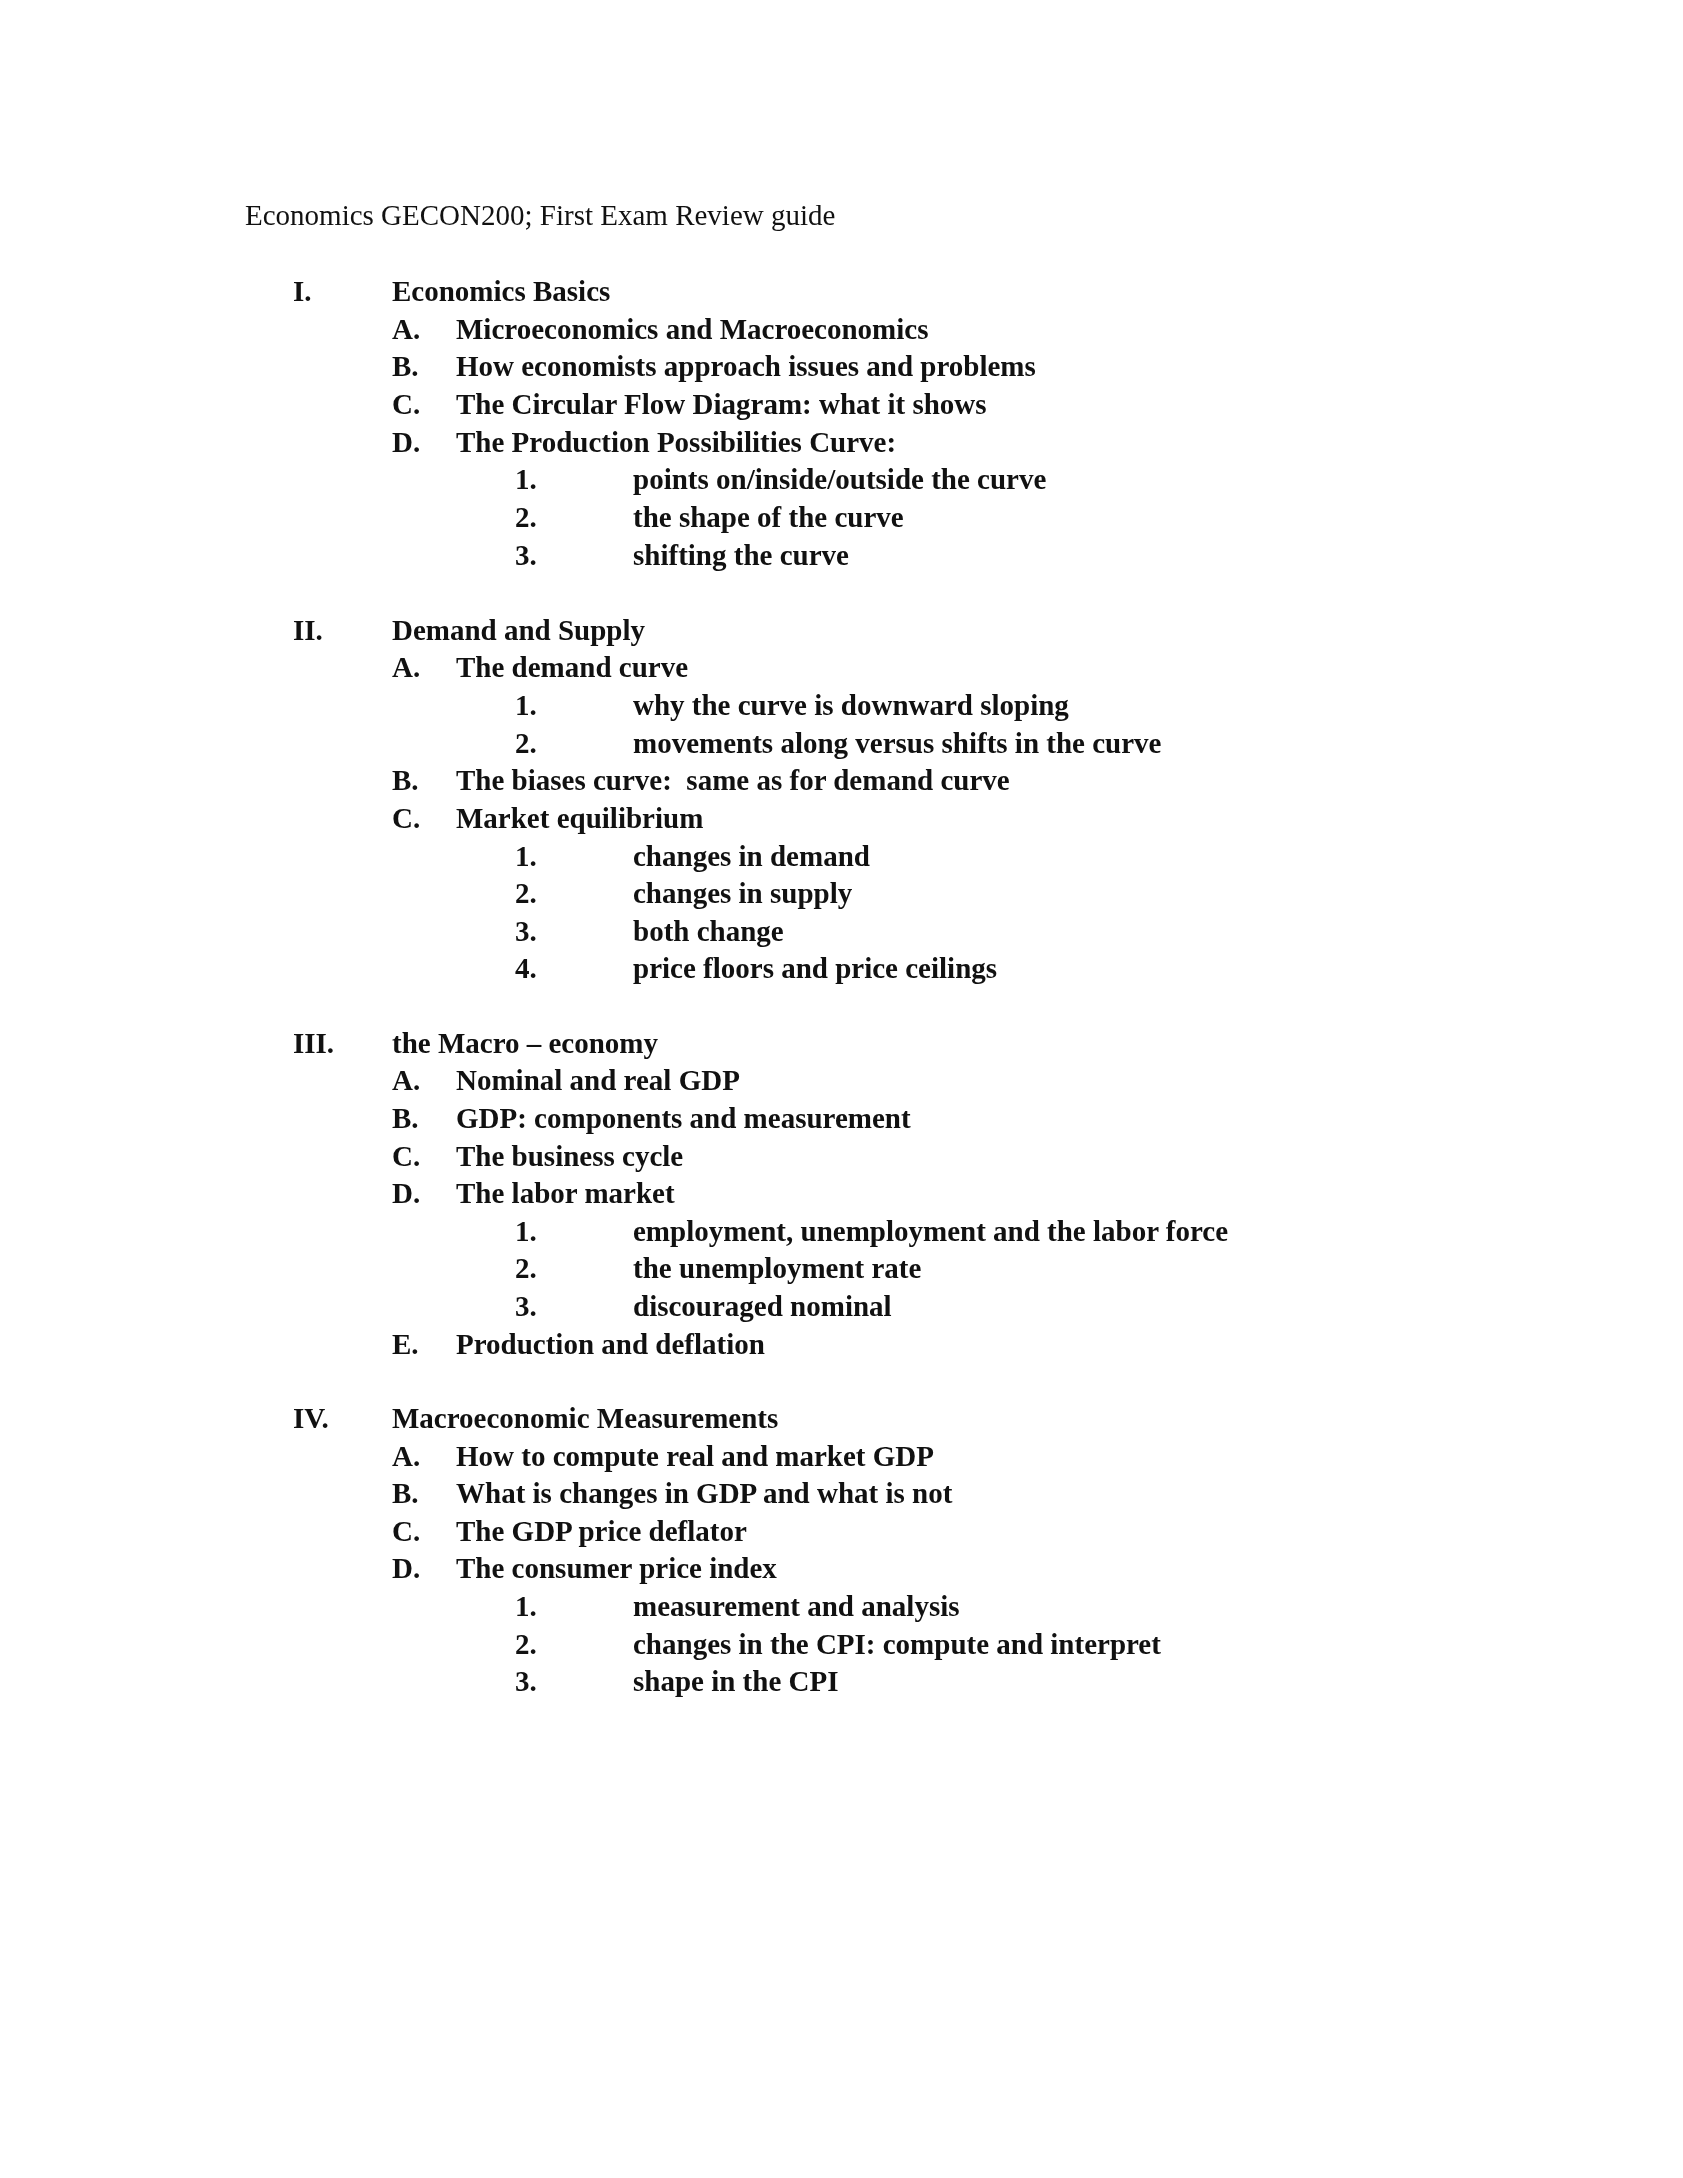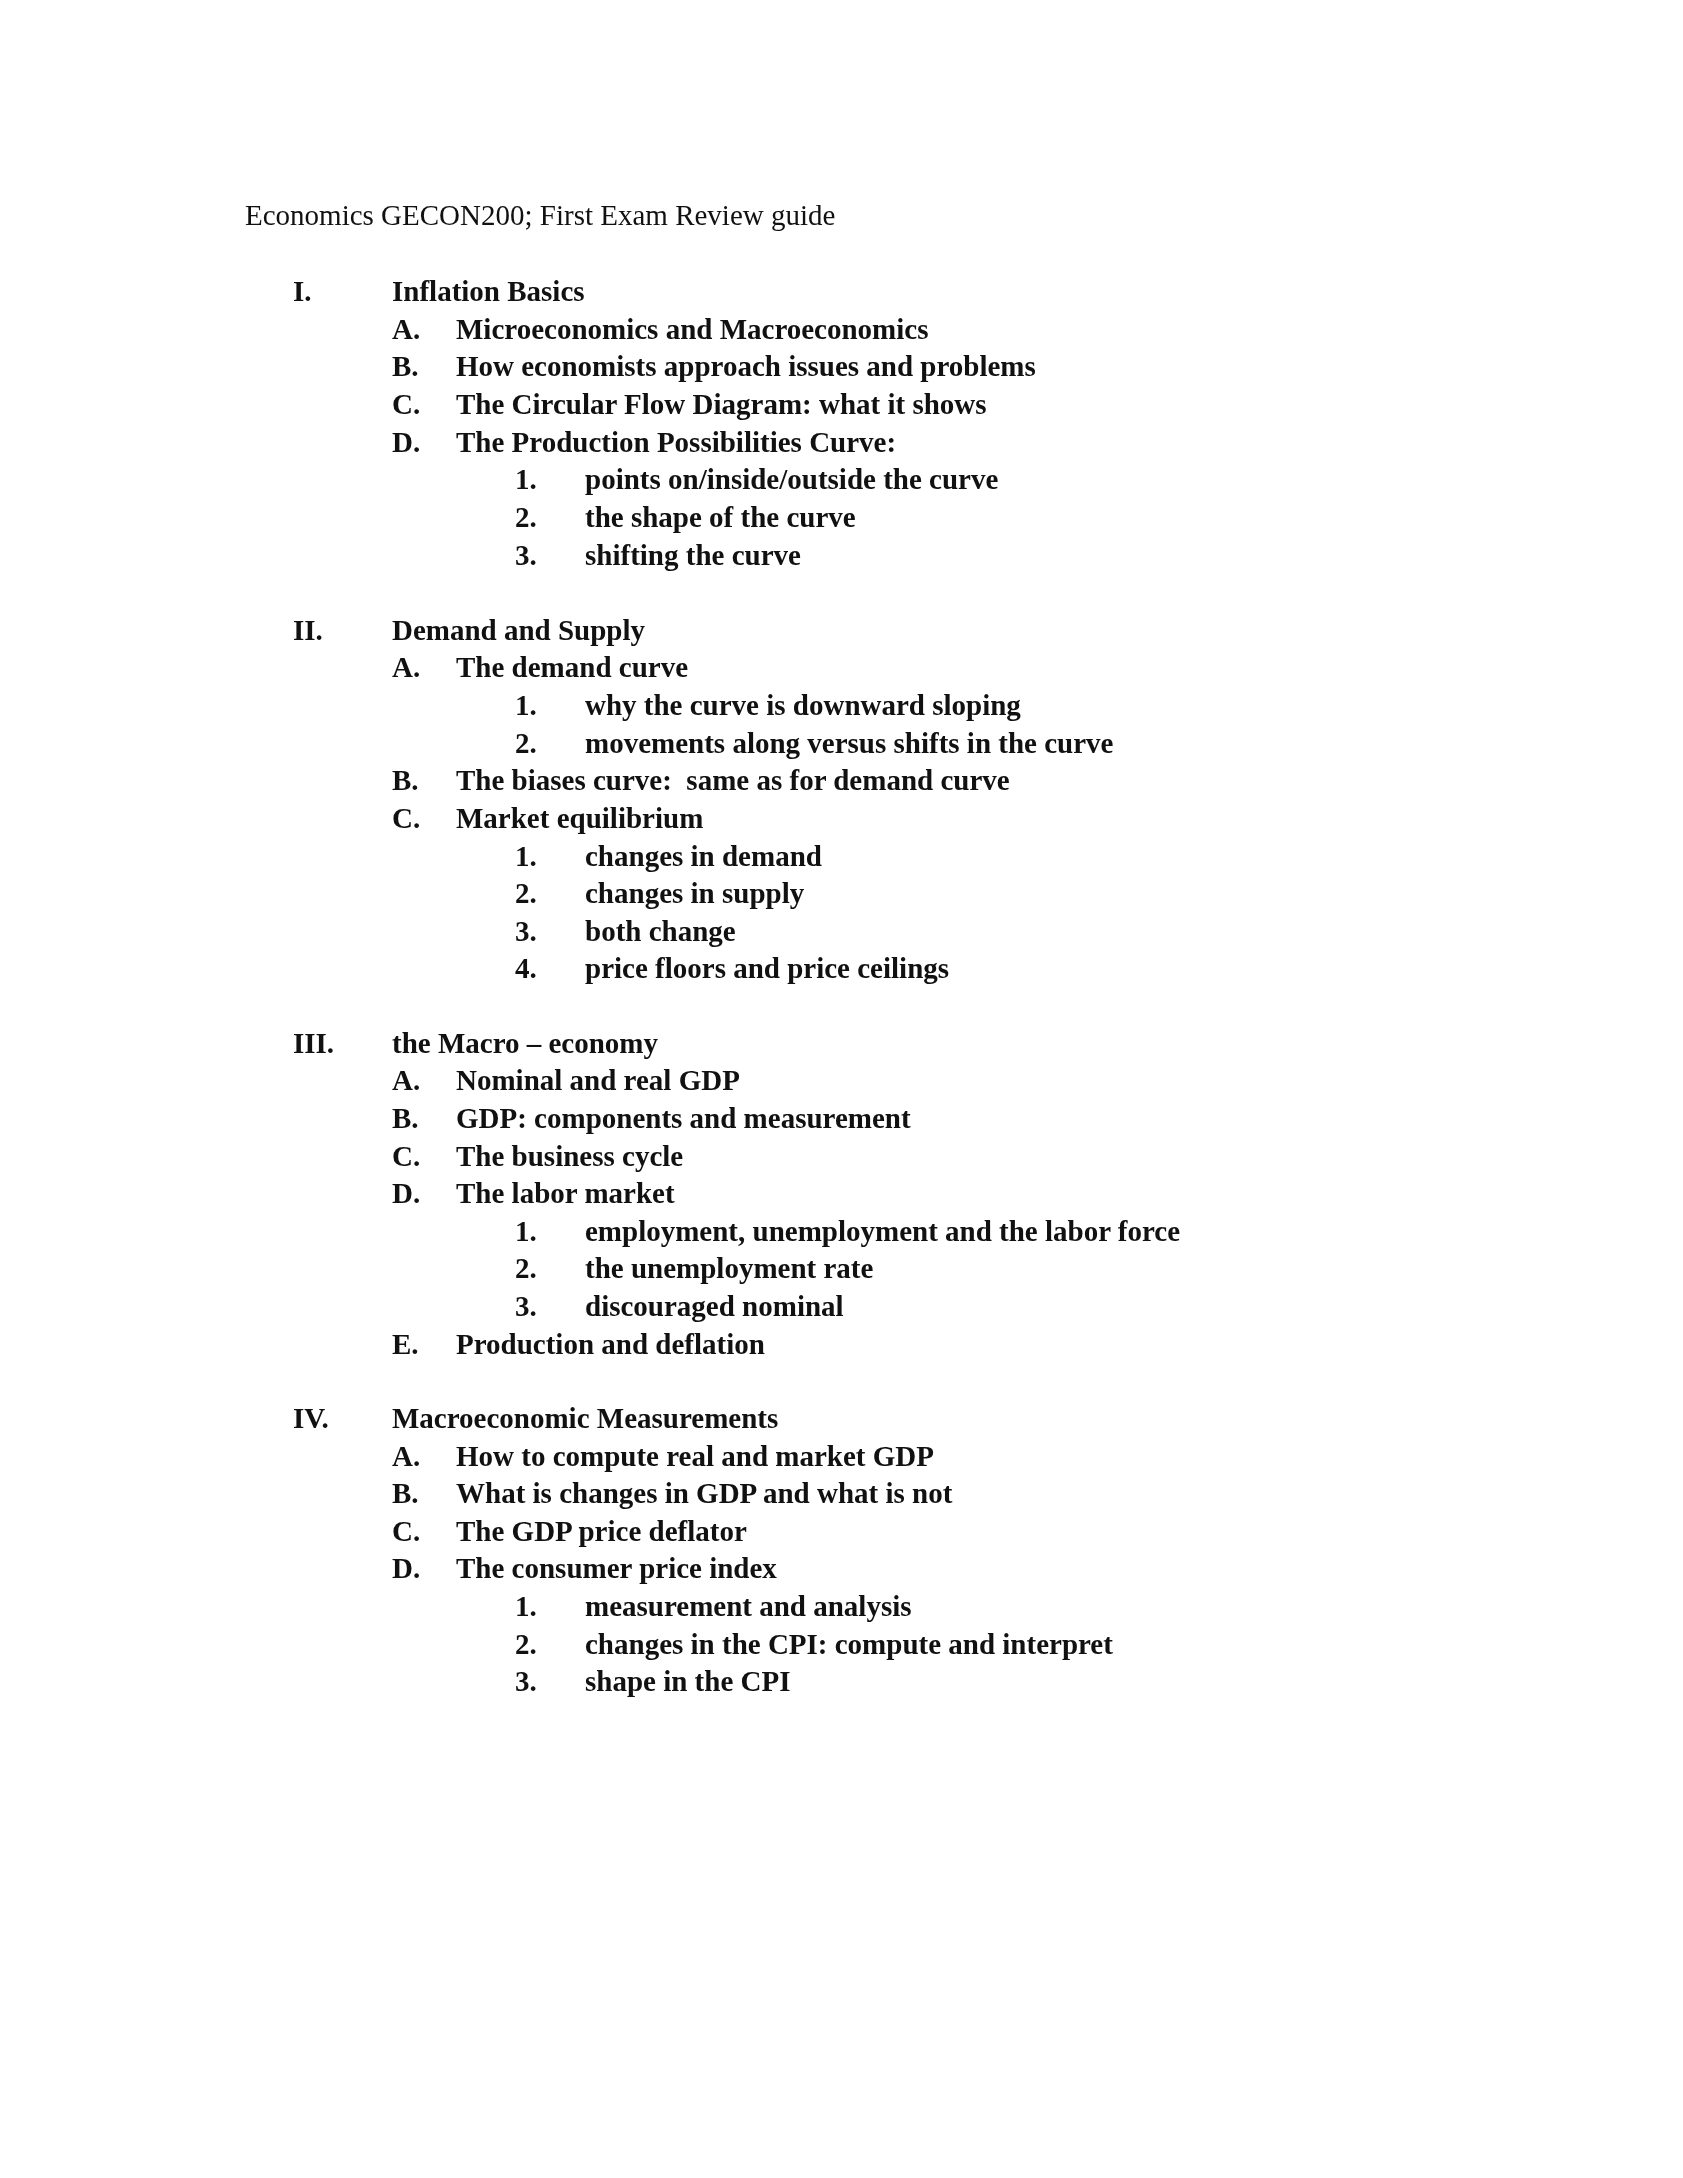--- a/index.html
+++ b/index.html
@@ -6,31 +6,31 @@
   body { width:1683px; height:2178px; position:relative; overflow:hidden;
          font-family:"Liberation Serif", "DejaVu Serif", serif; color:#111; }
   .line { position:absolute; left:0; height:38px; line-height:38px; font-weight:bold;
           font-size:29px; white-space:nowrap; }
   .title { position:absolute; left:245px; top:196px; font-size:29px; font-weight:normal; line-height:38px; white-space:nowrap; }
   .roman { position:absolute; left:293px; }
   .roman-text { position:absolute; left:392px; }
   .letter { position:absolute; left:392px; }
   .letter-text { position:absolute; left:456px; }
   .num { position:absolute; left:515px; }
-  .num-text { position:absolute; left:585px; }
+  .num-text { position:absolute; left:633px; }
 </style>
 </head>
 <body>
 
 <div class="title">Economics GECON200; First Exam Review guide</div>
 
 <div>
   <div class="line" style="top:272px">
     <span class="roman">I.</span>
-    <span class="roman-text">Inflation Basics</span>
+    <span class="roman-text">Economics Basics</span>
   </div>
   <div class="line" style="top:310px">
     <span class="letter">A.</span>
     <span class="letter-text">Microeconomics and Macroeconomics</span>
   </div>
   <div class="line" style="top:347px">
     <span class="letter">B.</span>
     <span class="letter-text">How economists approach issues and problems</span>
   </div>
   <div class="line" style="top:385px">

